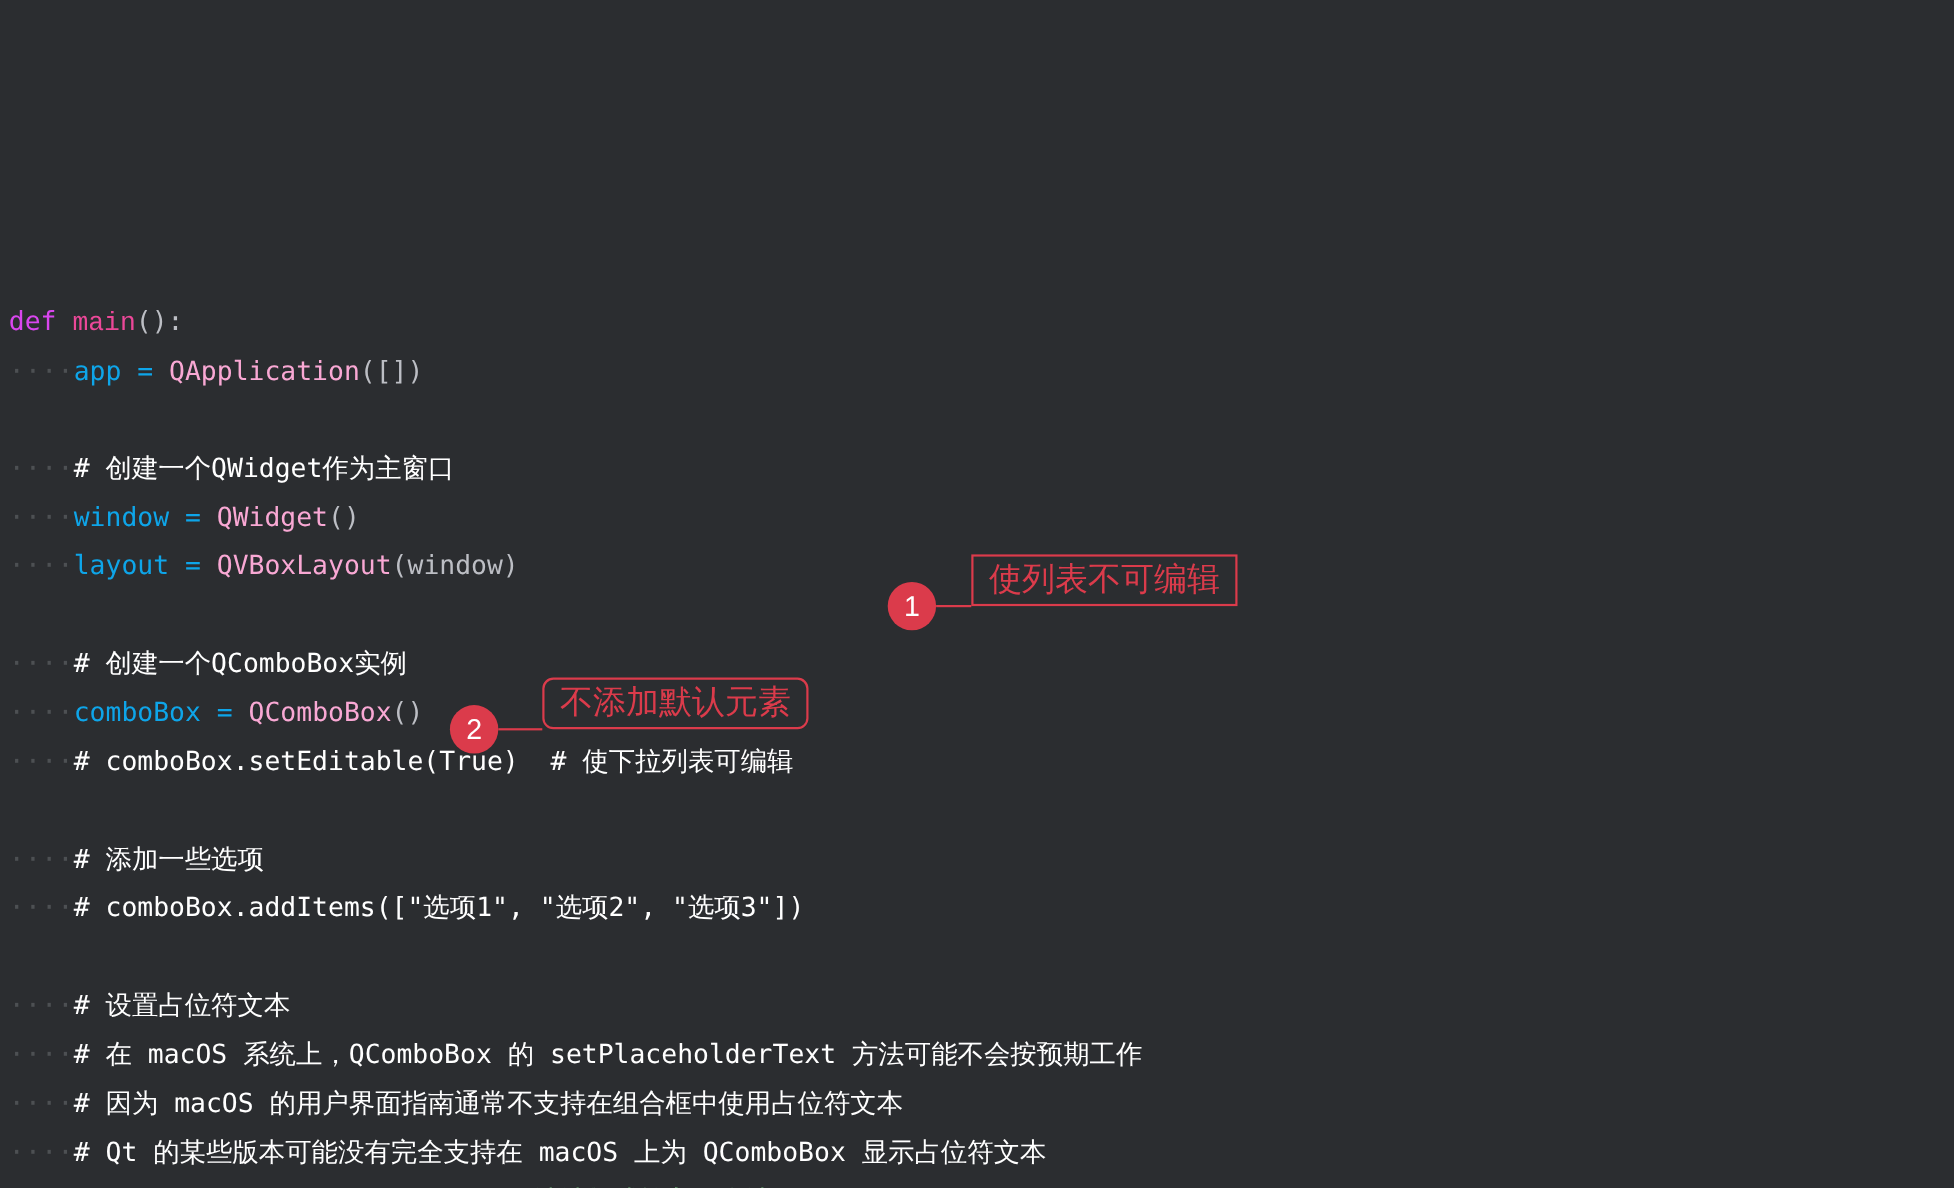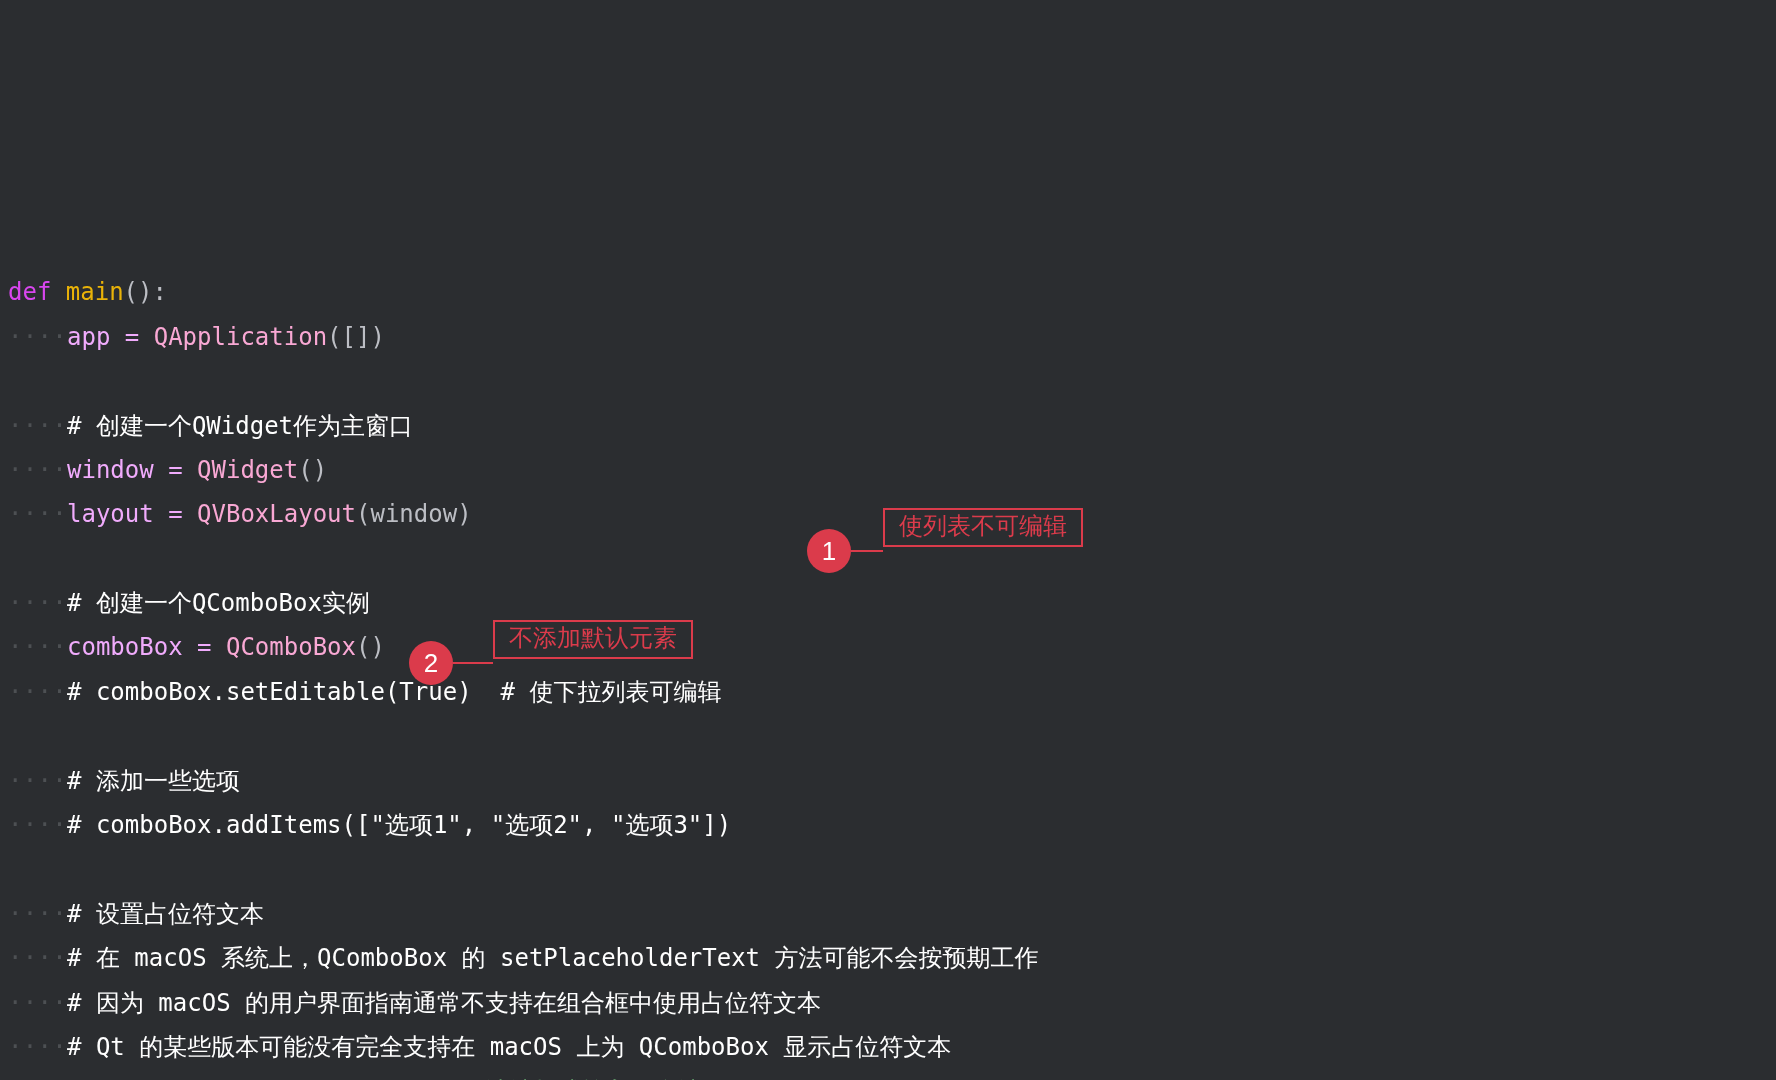--- a/index.html
+++ b/index.html
@@ -20,25 +20,25 @@
       height: 1080px;
     }
     .code-container {
       position: relative;
     }
     .line {
       display: block;
       height: 44.4px;
     }
     .keyword { color: #d946ef; }
-    .funcname { color: #eab308; }
+    .funcname { color: #ec4899; font-family: Liberation Mono, monospace; }
     .classname { color: #f9a8d4; }
     .string { color: #6aab73; }
     .comment { color: #ffffff; }
-    .plain { color: #f0abfc; }
+    .plain { color: #0ea5e9; }
     .paren { color: #bcbec4; }
     .dot-indent {
       color: #4d5053;
       letter-spacing: 0.3px;
     }
     .annotation {
       position: absolute;
       display: flex;
       align-items: center;
       z-index: 10;
@@ -58,21 +58,21 @@
       flex-shrink: 0;
     }
     .annotation-line {
       height: 2px;
       background-color: #db3b4b;
       flex-shrink: 0;
     }
     .annotation-box {
       border: 2px solid #db3b4b;
       color: #db3b4b;
-      font-size: 24px;
+      font-size: 30px;
       font-family: 'SimSun', 'STSong', serif;
       padding: 1px 14px 3px 14px;
       background-color: transparent;
       flex-shrink: 0;
       line-height: 1.3;
     }
     .annotation-1 {
       top: 347px;
       left: 799px;
     }
@@ -84,20 +84,21 @@
     }
     .annotation-2 {
       top: 459px;
       left: 401px;
     }
     .annotation-2 .annotation-line {
       width: 40px;
     }
     .annotation-2 .annotation-box {
       margin-top: -46px;
+      border-radius: 10px;
     }
   </style>
 </head>
 <body>
 
 
 
 <div class="code-container">
   <div id="code-lines"><div class="line"><span class="keyword">def </span><span class="funcname">main</span><span class="paren">():</span></div><div class="line"><span class="dot-indent">····</span><span class="plain">app = </span><span class="classname">QApplication</span><span class="paren">([])</span></div><div class="line">&nbsp;</div><div class="line"><span class="dot-indent">····</span><span class="comment"># 创建一个QWidget作为主窗口</span></div><div class="line"><span class="dot-indent">····</span><span class="plain">window = </span><span class="classname">QWidget</span><span class="paren">()</span></div><div class="line"><span class="dot-indent">····</span><span class="plain">layout = </span><span class="classname">QVBoxLayout</span><span class="paren">(window)</span></div><div class="line">&nbsp;</div><div class="line"><span class="dot-indent">····</span><span class="comment"># 创建一个QComboBox实例</span></div><div class="line"><span class="dot-indent">····</span><span class="plain">comboBox = </span><span class="classname">QComboBox</span><span class="paren">()</span></div><div class="line"><span class="dot-indent">····</span><span class="comment"># comboBox.setEditable(True)  # 使下拉列表可编辑</span></div><div class="line">&nbsp;</div><div class="line"><span class="dot-indent">····</span><span class="comment"># 添加一些选项</span></div><div class="line"><span class="dot-indent">····</span><span class="comment"># comboBox.addItems(["选项1", "选项2", "选项3"])</span></div><div class="line">&nbsp;</div><div class="line"><span class="dot-indent">····</span><span class="comment"># 设置占位符文本</span></div><div class="line"><span class="dot-indent">····</span><span class="comment"># 在 macOS 系统上，QComboBox 的 setPlaceholderText 方法可能不会按预期工作</span></div><div class="line"><span class="dot-indent">····</span><span class="comment"># 因为 macOS 的用户界面指南通常不支持在组合框中使用占位符文本</span></div><div class="line"><span class="dot-indent">····</span><span class="comment"># Qt 的某些版本可能没有完全支持在 macOS 上为 QComboBox 显示占位符文本</span></div><div class="line"><span class="dot-indent">····</span><span class="plain">comboBox.setPlaceholderText(</span><span class="string">"请选择或输入一个选项"</span><span class="paren">)</span></div></div>
 

